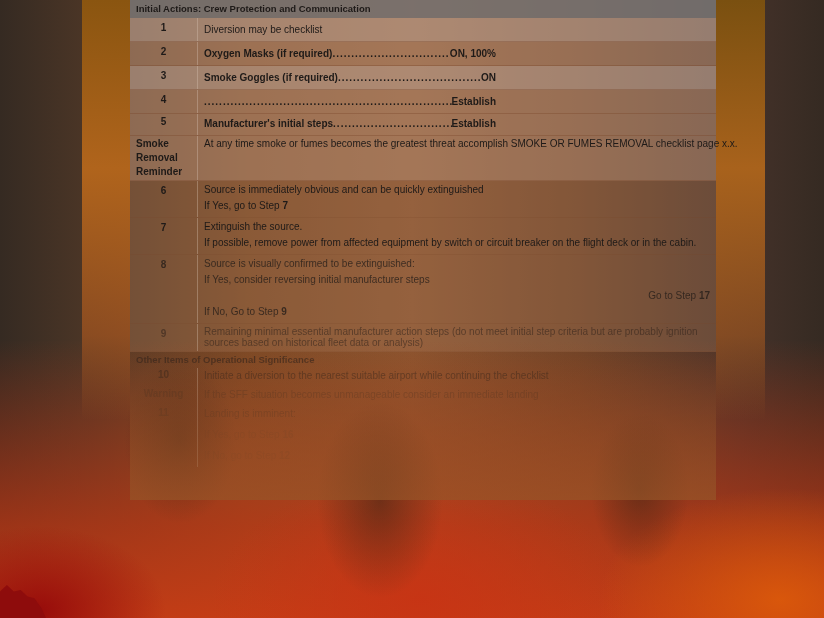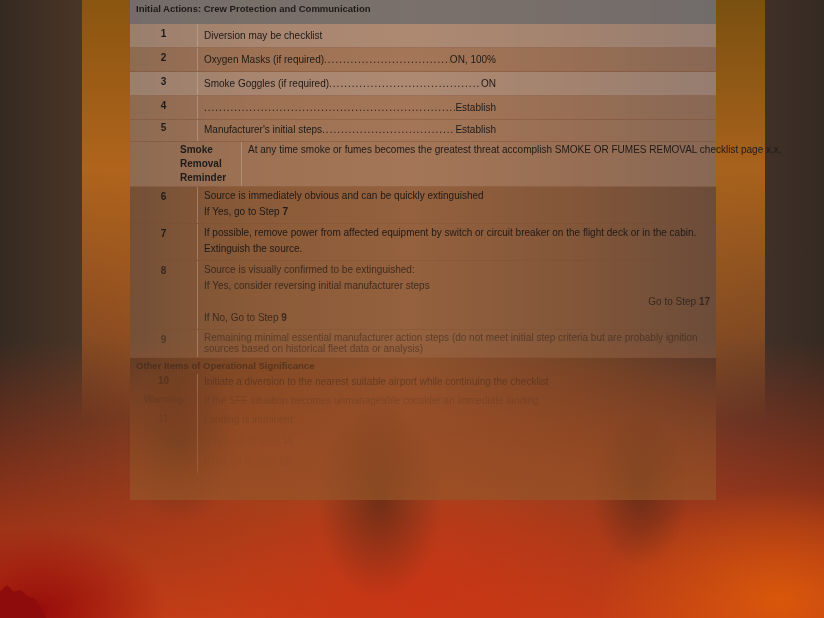--- a/index.html
+++ b/index.html
@@ -40,42 +40,42 @@
   .panel {
     position:absolute; left:130px; top:0; width:586px;
     font-size:10px; color:#1e1a18;
   }
   .fade {
     position:absolute; left:130px; top:340px; width:586px; height:160px;
     background:linear-gradient(to bottom, rgba(140,80,40,0) 0%, rgba(140,80,40,0.35) 40%, rgba(150,85,40,0.7) 100%);
     pointer-events:none;
   }
   .section {
-    height:24px; line-height:18px; padding-left:6px;
+    height:18px; line-height:18px; padding-left:6px;
     font-weight:bold; font-size:9.5px;
     background:rgba(120,118,118,0.85);
   }
   .section.s2 { background:rgba(130,110,105,0.75); }
   .section.s3 { background:transparent; color:rgba(40,30,25,0.6); height:16px; line-height:16px; }
   .row { display:flex; min-height:21px; border-bottom:1px solid rgba(120,70,40,0.35); }
   .row.a { background:rgba(195,170,155,0.62); }
   .row.b { background:rgba(185,145,120,0.55); }
   .row.c { background:rgba(170,120,90,0.35); border-bottom:1px solid rgba(120,70,40,0.2); }
   .row.d { background:transparent; border-bottom:none; }
   .num {
     width:68px; flex:0 0 68px; text-align:center; font-weight:bold;
     padding-top:4px; box-sizing:border-box;
     border-right:1px solid rgba(220,200,185,0.35);
   }
-  .num.left { text-align:left; padding-left:6px; line-height:14px;margin-left:44px; }
+  .num.left { text-align:left; padding-left:6px; line-height:14px; }
   .txt { flex:1; padding:4px 6px 3px 6px; box-sizing:border-box; }
   .line { height:16px; line-height:16px; white-space:nowrap; }
   .line.wrap { white-space:normal; height:auto; line-height:11px; }
   .indent { padding-left:26px;text-align:right; }
-  .lead { display:flex; width:292px; white-space:nowrap; }
+  .lead { display:flex; width:292px; white-space:nowrap;font-weight:bold; }
   .lead .dots { flex:1; overflow:hidden; letter-spacing:1px; }
   .dim1 { color:rgba(35,28,24,0.78); }
   .dim2 { color:rgba(45,32,26,0.55); }
   .dim3 { color:rgba(60,40,30,0.35); }
   .dim4 { color:rgba(80,50,35,0.18); }
   b.step { font-weight:bold; }
 </style>
 </head>
 <body>
 
@@ -145,22 +145,22 @@
   <div class="row c">
     <div class="num">6</div>
     <div class="txt" style="padding-top:1px">
       <div class="line">Source is immediately obvious and can be quickly extinguished</div>
       <div class="line"><span>If Yes, go to Step </span><b class="step">7</b></div>
     </div>
   </div>
   <div class="row c">
     <div class="num">7</div>
     <div class="txt" style="padding-top:1px">
+      <div class="line">Extinguish the source.</div>
       <div class="line">If possible, remove power from affected equipment by switch or circuit breaker on the flight deck or in the cabin.</div>
-      <div class="line">Extinguish the source.</div>
     </div>
   </div>
   <div class="row c dim1">
     <div class="num">8</div>
     <div class="txt" style="padding-top:1px">
       <div class="line">Source is visually confirmed to be extinguished:</div>
       <div class="line">If Yes, consider reversing initial manufacturer steps</div>
       <div class="line indent"><span>Go to Step </span><b class="step">17</b></div>
       <div class="line"><span>If No, Go to Step </span><b class="step">9</b></div>
     </div>

